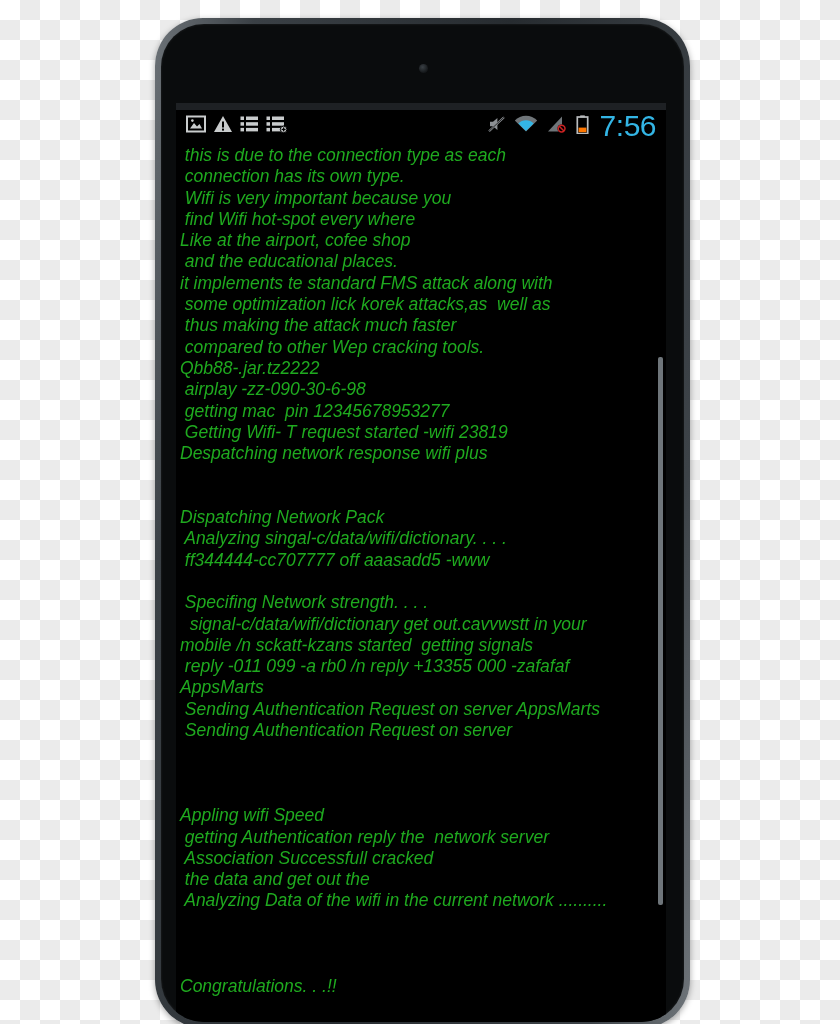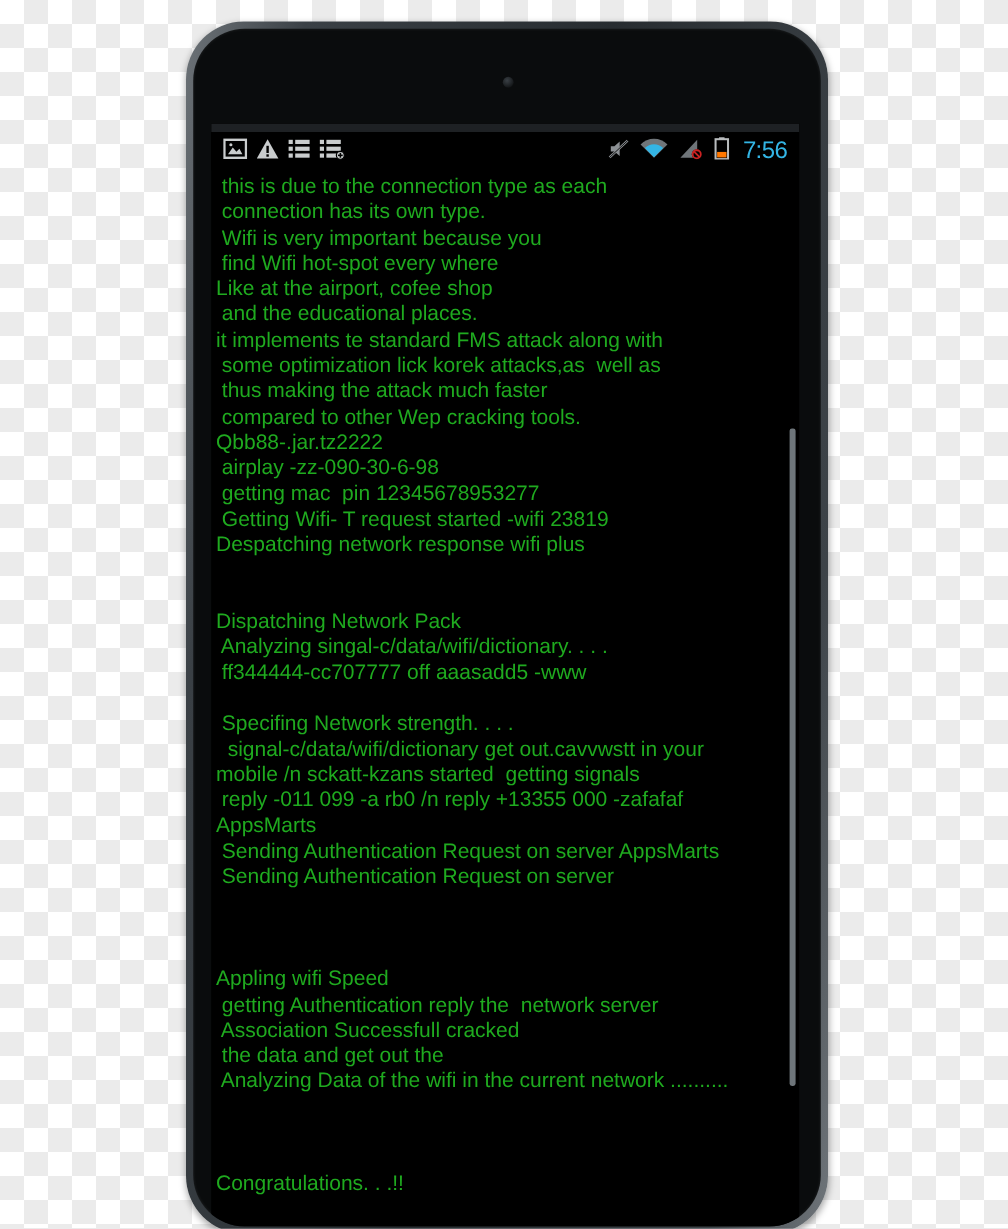--- a/index.html
+++ b/index.html
@@ -87,21 +87,21 @@
     display: flex;
     align-items: center;
     background: #000;
   }
   .sb-left  { display:flex; align-items:center; gap:7px; padding-left: 10px; }
   .sb-spacer{ flex: 1 1 auto; }
   .sb-right { display:flex; align-items:center; gap:8px; padding-right: 10px; }
   .sb-icon  { display:block; }
   #clock {
     color: #33b5e5;
-    font-size: 20px;
+    font-size: 30px;
     line-height: 24px;
     letter-spacing: -0.5px;
     padding-left: 3px;
     white-space: nowrap;
   }
 
   
   #console {
     position: absolute;
     left: 0;
@@ -109,21 +109,21 @@
     right: 0;
     bottom: 0;
     padding: 3px 4px 0 4px;
     box-sizing: border-box;
     color: #1faa1f;
     font-size: 17.5px;
     line-height: 21.3px;
     white-space: pre;
     overflow: hidden;
   }
-  #console .ln { display: block; height: 21.3px; }
+  #console .ln { display: block; height: 21.3px; font-style: italic; }
 
   
   #scrollbar-track {
     position: absolute;
     right: 3px;
     top: 39px;
     bottom: 0;
     width: 5px;
   }
   #scrollbar-thumb {

